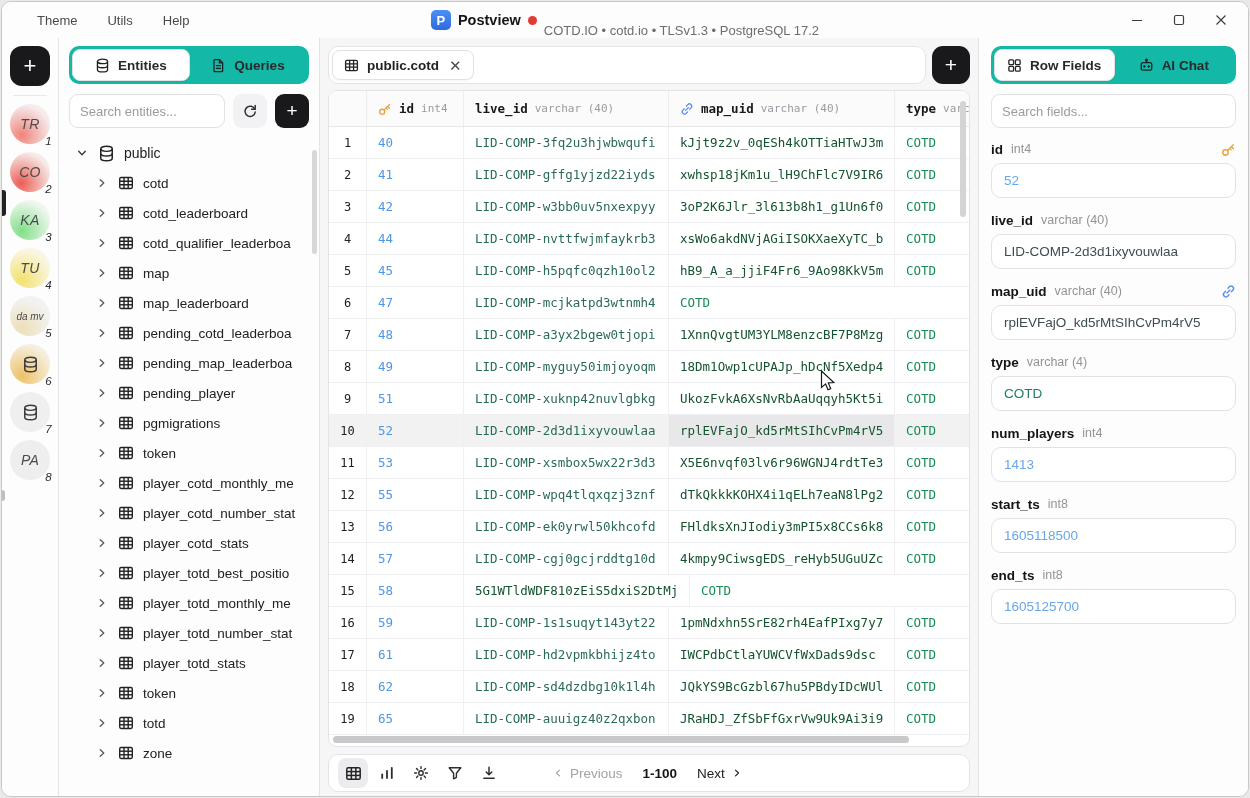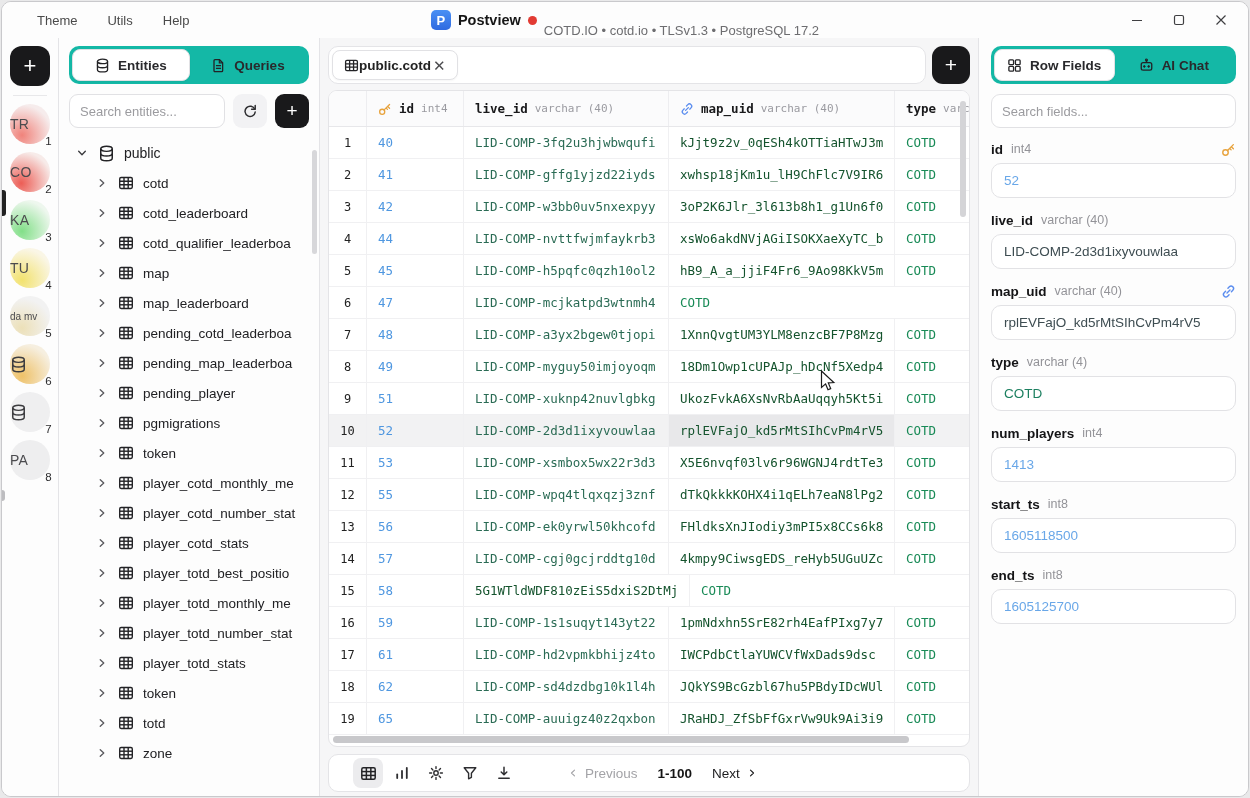--- a/index.html
+++ b/index.html
@@ -26,21 +26,21 @@
   .content { display:flex; height:760px; }
 
   
   .rail { width:57px; border-right:1px solid #e4e4e7; display:flex; flex-direction:column; align-items:center;
           padding-top:8px; position:relative; background:#fdfdfd; }
   .rail-add { width:40px; height:40px; border-radius:12px; background:#19191b; color:#fff; font-size:22px;
               display:flex; align-items:center; justify-content:center; font-weight:300; }
   .rail-div { width:34px; height:1px; background:#e8e8ea; margin:9px 0 4px; }
   .avatar-slot { height:48px; display:flex; align-items:center; justify-content:center; position:relative; width:57px; }
   .avatar { width:40px; height:40px; border-radius:50%; position:relative; display:flex; align-items:center;
-            justify-content:flex-start; font-size:14px; color:#4b4b4e; font-weight:500; letter-spacing:.3px; }
+            justify-content:center; font-size:14px; color:#4b4b4e; font-weight:500; letter-spacing:.3px;font-style:italic; }
   .avatar.tiny .avatar-text { font-size:10px; letter-spacing:0; }
   .avatar-badge { position:absolute; right:-2px; bottom:-3px; font-size:11.5px; color:#2c2c2e; font-weight:500; }
   .avatar-db svg { display:none; }
   .avatar.is-db .avatar-db svg { display:block; }
   .rail-indicator { position:absolute; left:0; top:152px; width:4px; height:26px; background:#222; border-radius:0 3px 3px 0; }
   .rail-indicator-2 { position:absolute; left:0; top:452px; width:3px; height:11px; background:#bdbdc0; border-radius:0 3px 3px 0; }
 
   
   .seg { display:flex; background:#14b8a6; border-radius:10px; padding:3px; height:38px; }
   .seg-btn { flex:1; display:flex; align-items:center; justify-content:center; gap:8px; font-size:13.5px;
@@ -60,21 +60,21 @@
   .tree-row { height:30px; display:flex; align-items:center; gap:9px; padding-left:6px; white-space:nowrap; overflow:hidden; }
   .tree-row.child { padding-left:26px; }
   .tree-label { font-size:13.5px; color:#212124; }
   .tree-row.root .tree-label { font-size:14px; }
   .ent-scrollbar { position:absolute; right:2px; top:112px; width:5px; height:104px; background:#d7d7da; border-radius:3px; }
 
   
   .main { flex:1; background:#f6f6f7; display:flex; flex-direction:column; padding:8px 8px 0; min-width:0; }
   .tabs-row { display:flex; gap:6px; }
   .tabstrip { flex:1; height:38px; background:#fff; border:1px solid #e4e4e7; border-radius:10px; padding:3px; display:flex; }
-  .tab-pill { display:flex; align-items:center; background:#fff; border:1px solid #e1e1e4; border-radius:8px;
+  .tab-pill { display:flex; align-items:center; gap:8px; background:#fff; border:1px solid #e1e1e4; border-radius:8px;
               padding:0 11px; box-shadow:0 1px 2px rgba(0,0,0,.04); }
   .tab-label { font-size:13.5px; font-weight:bold; color:#222; }
   .tab-close { font-size:15px; color:#4c4c4f; line-height:1; margin-left:2px; }
   .newtab-btn { width:38px; height:38px; border-radius:11px; background:#19191b; color:#fff; font-size:21px; font-weight:300;
                 display:flex; align-items:center; justify-content:center; }
 
   
   .table-card { margin-top:6px; height:657px; background:#fff; border:1px solid #e4e4e7; border-radius:9px;
                 position:relative; overflow:hidden; }
   .thead { display:flex; height:36px; background:#fbfbfc; border-bottom:1px solid #e7e7ea; }
@@ -95,21 +95,21 @@
   .td.c-live { color:#2a6b54;text-align:center; }
   .td.c-map { color:#14532d; }
   .td.c-type { color:#188a56; }
   .trow.selected { background:#f2f2f3; }
   .trow.selected .c-map { background:#e8e8ea; }
   .v-scrollbar { position:absolute; right:3px; top:10px; width:6px; height:116px; background:#d4d4d7; border-radius:3px; }
   .h-scrollbar { position:absolute; left:4px; bottom:3px; width:576px; height:7px; background:#c8c8cb; border-radius:4px; }
 
   
   .bottom-bar { margin-top:7px; height:38px; background:#fff; border:1px solid #e4e4e7; border-radius:10px;
-                display:flex; align-items:center; padding:0 24px; gap:4px; }
+                display:flex; align-items:center; padding:0 9px; gap:4px; }
   .tool-btn { width:30px; height:30px; display:flex; align-items:center; justify-content:center; border-radius:8px; }
   .tool-btn.active { background:#ececee; }
   .pager { display:flex; align-items:center; gap:20px; margin-left:44px; }
   .pager-prev { font-size:13.5px; color:#a3a3a7; display:flex; align-items:center; gap:6px; }
   .pager-range { font-size:13.5px; font-weight:bold; color:#151515; }
   .pager-next { font-size:13.5px; color:#1c1c1e; display:flex; align-items:center; gap:6px; }
 
   
   .fields-panel { width:270px; border-left:1px solid #e4e4e7; background:#fdfdfd; padding:8px 12px 0; overflow:hidden; }
   .fields-list { margin-top:12px; }

